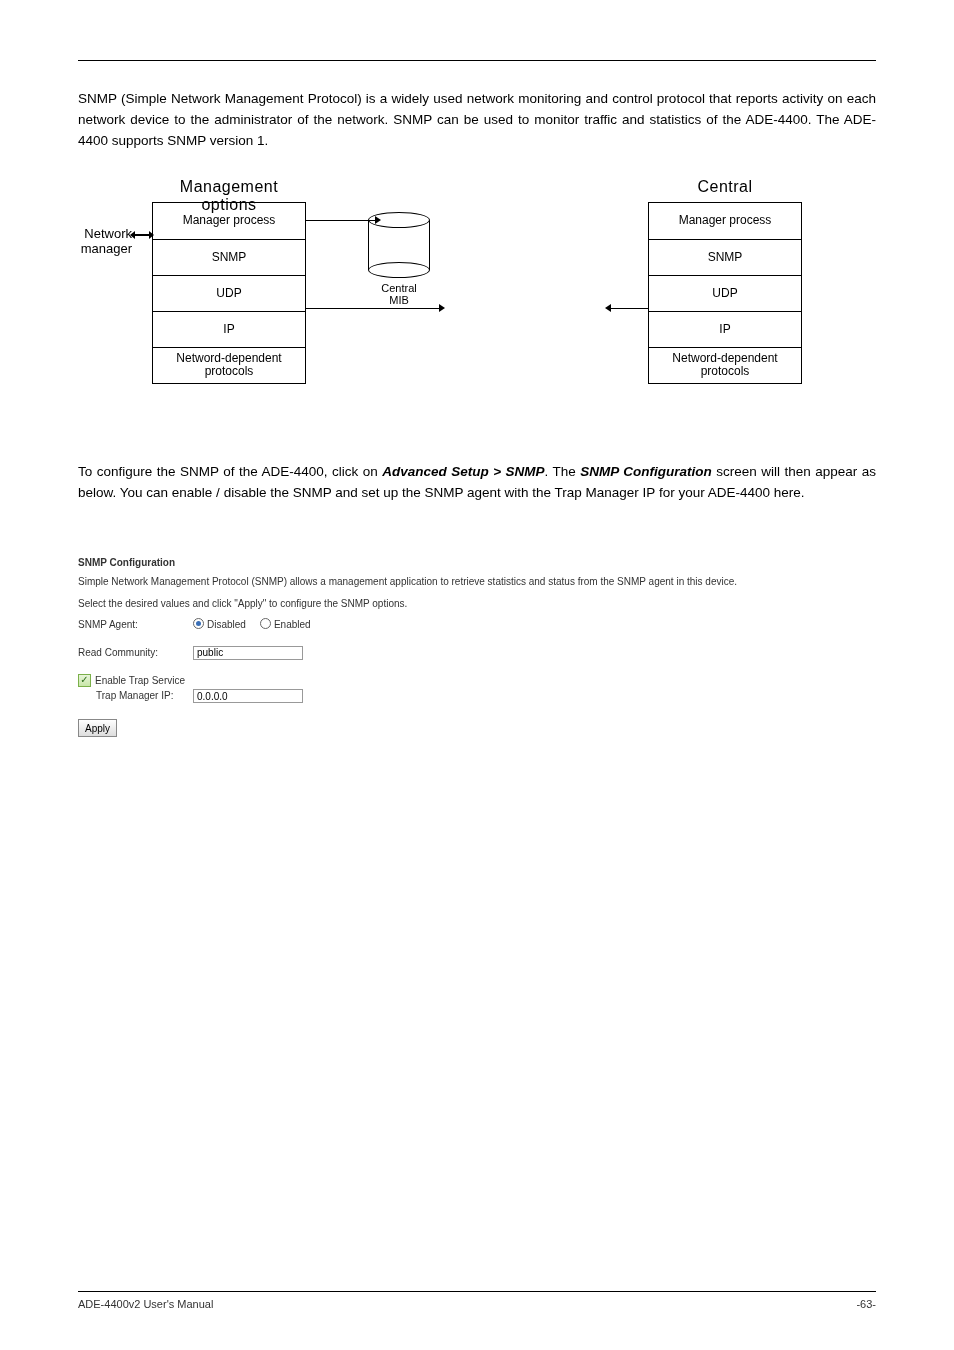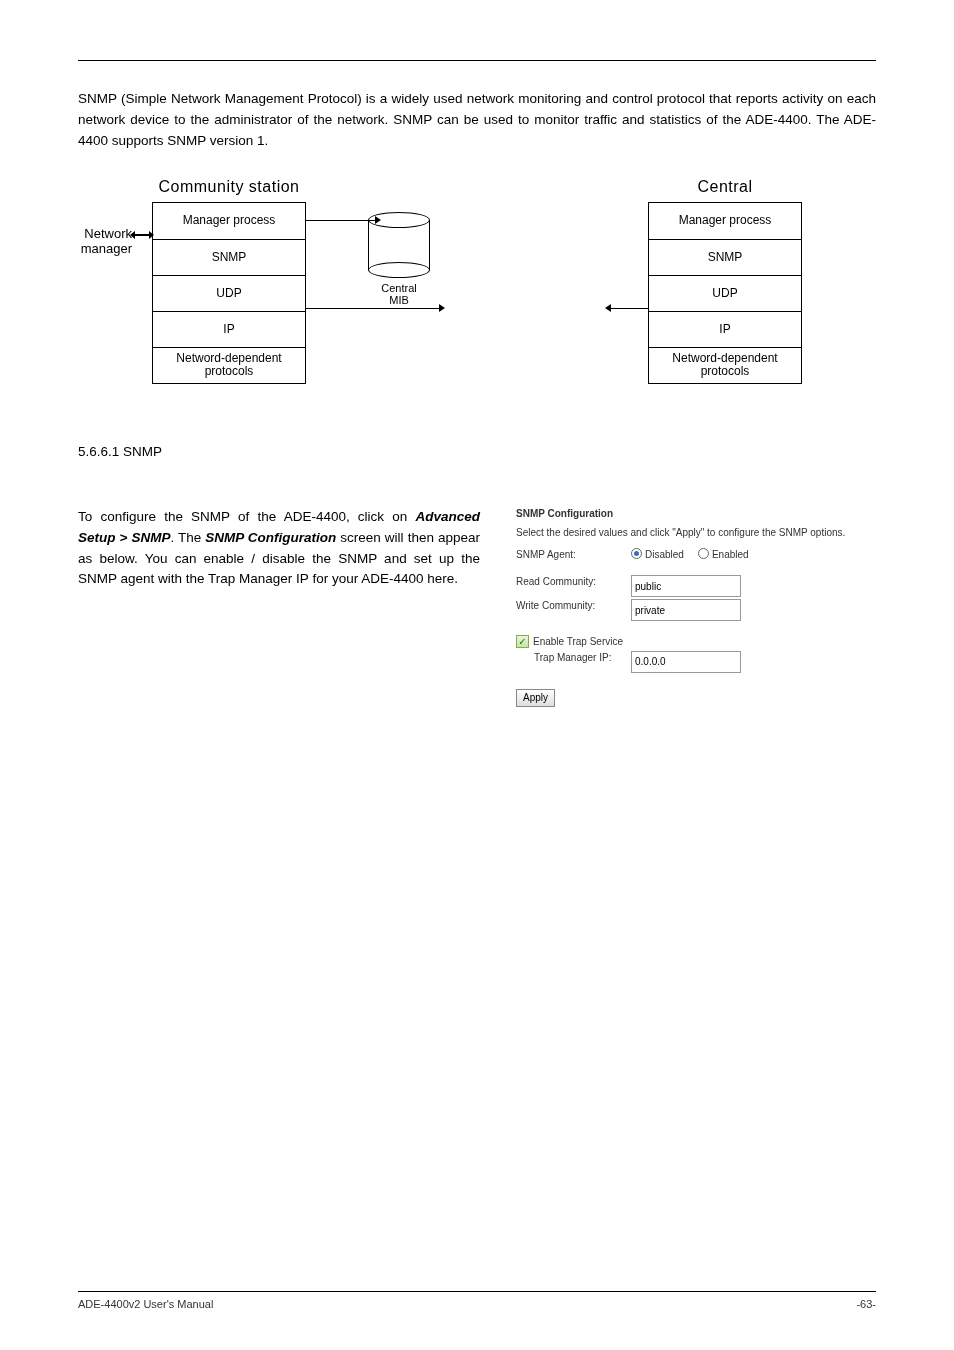--- a/index.html
+++ b/index.html
@@ -155,20 +155,21 @@
     border-right: 6px solid #000;
   }
 
   .bold-inline { font-weight: bold; font-style: italic; }
 
   .screenshot-row {
     display: flex;
     gap: 36px;
     align-items: flex-start;
     margin-top: 44px;
+    flex-direction: column;
   }
   .screenshot-row .left-text { flex: 1 1 0; }
   .config-panel {
     flex: 0 0 360px;
     font-size: 10px;
     color: #333;
     line-height: 1.35;
   }
   .cp-title { font-weight: bold; font-size: 10px; margin-bottom: 6px; }
   .cp-desc { margin-bottom: 8px; }
@@ -197,21 +198,21 @@
     display: inline-flex;
     align-items: center;
     justify-content: center;
     font-size: 10px;
     color: #2a6b1a;
     margin-right: 4px;
   }
   .cp-input {
     border: 1px solid #999;
     background: #fff;
-    height: 22px;
+    height: 14px;
     width: 110px;
     padding: 0 3px;
     font-size: 10px;
     font-family: inherit;
   }
   .cp-button {
     margin-top: 14px;
     border: 1px solid #888;
     background: linear-gradient(#fff,#ddd);
     height: 18px;
@@ -243,21 +244,21 @@
   <hr class="hr-top">
 
   <p class="para">SNMP (Simple Network Management Protocol) is a widely used network monitoring and control protocol that reports activity on each network device to the administrator of the network. SNMP can be used to monitor traffic and statistics of the ADE-4400. The ADE-4400 supports SNMP version 1.</p>
 
   <div class="diagram-wrap">
     <div class="diagram">
       <div class="netmgr-label" style="white-space:pre-line">Network
 manager</div>
       <div class="dbl-arrow"></div>
 
-      <div class="stack-title" style="left:10px; top:0; width:154px;">Community station</div>
+      <div class="stack-title" style="left:10px; top:0; width:154px;">Management options</div>
       <div class="stack" style="left:10px; top:24px;">
         <div class="cell">Manager process</div>
         <div class="cell">SNMP</div>
         <div class="cell">UDP</div>
         <div class="cell">IP</div>
         <div class="cell" style="white-space:pre-line">Netword-dependent
 protocols</div>
       </div>
 
       <div class="stack-title" style="right:10px; top:0; width:154px;">Central</div>
@@ -278,51 +279,47 @@
 MIB</div>
       </div>
 
 
       <div class="hline arrow-r" style="left:164px; top:42px; width:70px;"></div>
       <div class="hline arrow-r" style="left:164px; top:130px; width:134px;"></div>
       <div class="hline arrow-l" style="left:468px; top:130px; width:38px;"></div>
     </div>
   </div>
 
-  <p class="para" style="font-size:13.5px;font-weight:normal;margin-top:24px;">5.6.6.1 SNMP</p>
 
   <div class="screenshot-row">
     <div class="left-text">
       <p class="para">
         <span>To configure the SNMP of the ADE-4400, click on </span><span class="bold-inline">Advanced Setup &gt; SNMP</span><span>. The </span><span class="bold-inline">SNMP Configuration </span><span>screen will then appear as below. You can enable / disable the SNMP and set up the SNMP agent with the Trap Manager IP for your ADE-4400 here.</span>
       </p>
     </div>
 
     <div class="config-panel">
       <div class="cp-title">SNMP Configuration</div>
+      <div class="cp-desc">Simple Network Management Protocol (SNMP) allows a management application to retrieve statistics and status from the SNMP agent in this device.</div>
       <div class="cp-desc">Select the desired values and click "Apply" to configure the SNMP options.</div>
 
       <div class="cp-row">
         <span class="cp-label">SNMP Agent:</span>
         <span class="cp-radio checked"></span>
         <span style="margin-right:14px;">Disabled</span>
         <span class="cp-radio"></span>
         <span>Enabled</span>
       </div>
 
       <div style="height:10px"></div>
 
       <div class="cp-row">
         <span class="cp-label">Read Community:</span>
         <input class="cp-input" value="public" style="">
       </div>
-      <div class="cp-row">
-        <span class="cp-label">Write Community:</span>
-        <input class="cp-input" value="private" style="">
-      </div>
 
       <div style="height:10px"></div>
 
       <div class="cp-row">
         <span class="cp-check">✓</span>
         <span>Enable Trap Service</span>
       </div>
       <div class="cp-row" style="padding-left:18px;">
         <span class="cp-label" style="width:97px;">Trap Manager IP:</span>
         <input class="cp-input" value="0.0.0.0" style="">

